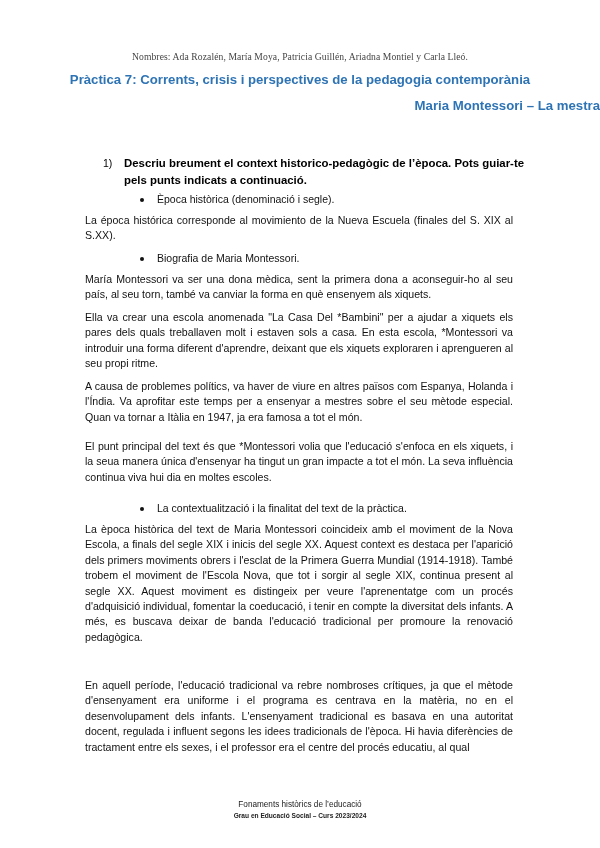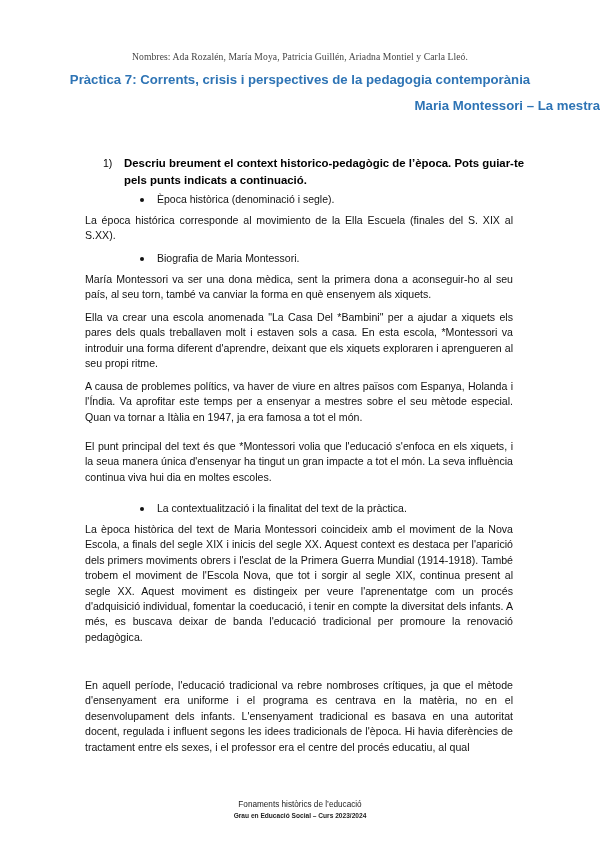--- a/index.html
+++ b/index.html
@@ -53,21 +53,21 @@
   <div class="question">
     <span class="num">1)</span>
     <span class="qtext">Descriu breument el context historico-pedagògic de l’època. Pots guiar-te pels punts indicats a continuació.</span>
   </div>
 
   <div class="bullet" style="top:193px;">
     <span class="dot"></span>
     <span class="btext">Època històrica (denominació i segle).</span>
   </div>
 
-  <div class="para" style="top:213px;">La época histórica corresponde al movimiento de la Ella Escuela (finales del S. XIX al S.XX).</div>
+  <div class="para" style="top:213px;">La época histórica corresponde al movimiento de la Nueva Escuela (finales del S. XIX al S.XX).</div>
 
   <div class="bullet" style="top:252px;">
     <span class="dot"></span>
     <span class="btext">Biografia de Maria Montessori.</span>
   </div>
 
   <div class="para" style="top:310px;">Ella va crear una escola anomenada "La Casa Del *Bambini" per a ajudar a xiquets els pares dels quals treballaven molt i estaven sols a casa. En esta escola, *Montessori va introduir una forma diferent d'aprendre, deixant que els xiquets exploraren i aprengueren al seu propi ritme.</div>
   <div class="para" style="top:272px;">María Montessori va ser una dona mèdica, sent la primera dona a aconseguir-ho al seu país, al seu torn, també va canviar la forma en què ensenyem als xiquets.</div>
   <div class="para" style="top:379px;">A causa de problemes polítics, va haver de viure en altres països com Espanya, Holanda i l'Índia. Va aprofitar este temps per a ensenyar a mestres sobre el seu mètode especial. Quan va tornar a Itàlia en 1947, ja era famosa a tot el món.</div>
   <div class="para" style="top:431px;margin-top:8px;">El punt principal del text és que *Montessori volia que l'educació s'enfoca en els xiquets, i la seua manera única d'ensenyar ha tingut un gran impacte a tot el món. La seva influència continua viva hui dia en moltes escoles.</div>

